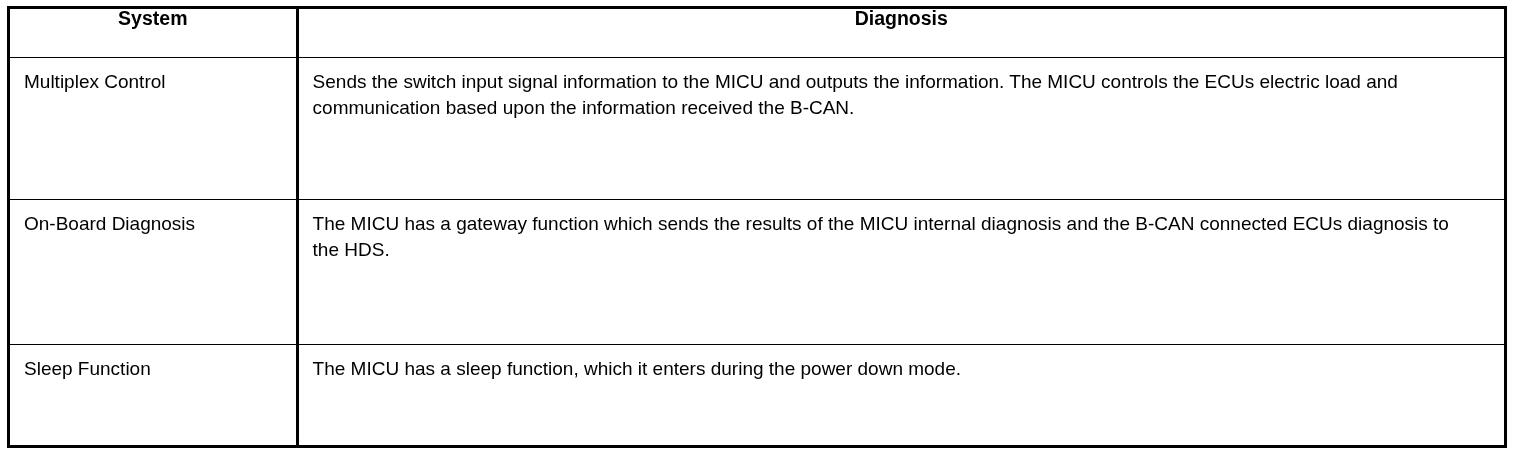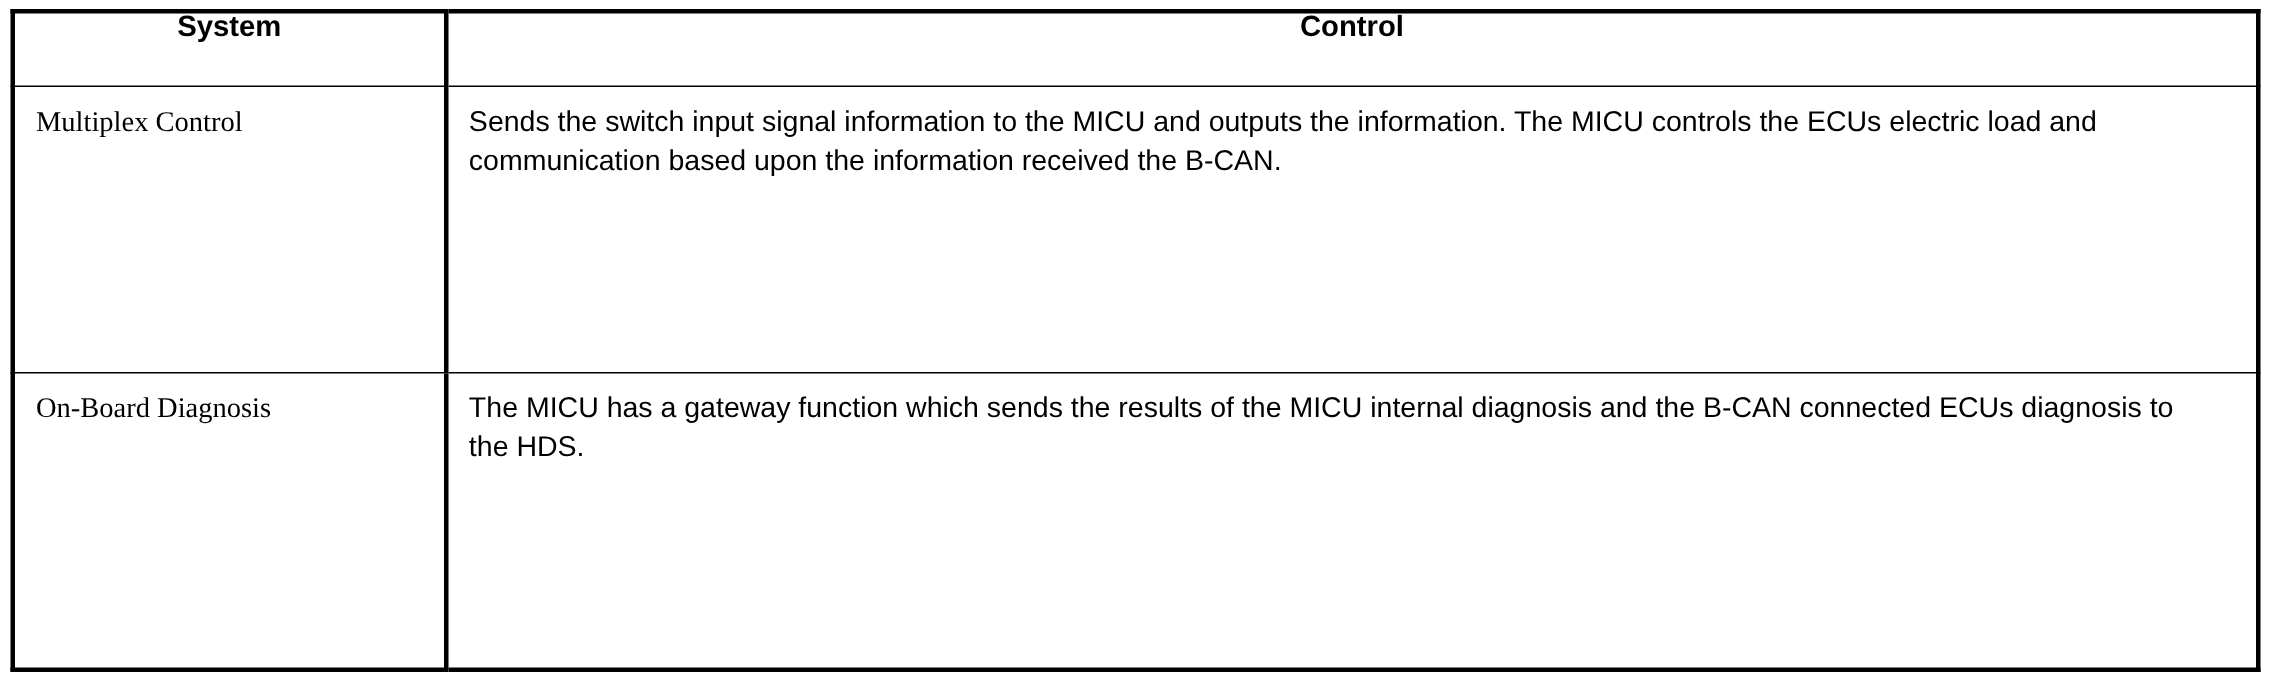--- a/index.html
+++ b/index.html
@@ -57,21 +57,21 @@
   thead th .hd-label { display: block; line-height: 1; }
 
   tbody td {
     font-size: 19px;
     line-height: 26px;
   }
   tbody td .cell-text {
     display: block;
     padding: 11px 0 0 0;
   }
-  tbody td.c-system .cell-text { padding-left: 14px; padding-right: 5px; font-family: Liberation Serif, serif; }
+  tbody td.c-system .cell-text { padding-left: 14px; padding-right: 5px; }
   tbody td.c-function .cell-text { padding-left: 14px; padding-right: 26px; }
 
   tr.r-multiplex td { height: 82px; }
   tr.r-onboard   td { height: 84px; margin-left: 34px; }
   tr.r-self      td { height: 84px; }
   tr.r-interior  td { height: 84px; }
   tr.r-sleep     td { height: 58px; }
 </style>
 </head>
 <body>
@@ -81,36 +81,44 @@
     <colgroup>
       <col class="col-system">
       <col class="col-function">
     </colgroup>
     <thead>
       <tr>
         <th class="c-system">
           <span class="hd-label">System</span>
         </th>
         <th class="c-function">
-          <span class="hd-label">Control</span>
+          <span class="hd-label">Diagnosis</span>
         </th>
       </tr>
     </thead>
     <tbody>
       <tr class="r-multiplex">
         <td class="c-system">
           <span class="cell-text">Multiplex Control</span>
         </td>
         <td class="c-function">
           <span class="cell-text">Sends the switch input signal information to the MICU and outputs the information. The MICU controls the ECUs electric load and communication based upon the information received the B-CAN.</span>
         </td>
       </tr>
       <tr class="r-onboard">
         <td class="c-system">
           <span class="cell-text">On-Board Diagnosis</span>
         </td>
         <td class="c-function">
           <span class="cell-text">The MICU has a gateway function which sends the results of the MICU internal diagnosis and the B-CAN connected ECUs diagnosis to the HDS.</span>
         </td>
       </tr>
+      <tr class="r-sleep">
+        <td class="c-system">
+          <span class="cell-text">Sleep Function</span>
+        </td>
+        <td class="c-function">
+          <span class="cell-text">The MICU has a sleep function, which it enters during the power down mode.</span>
+        </td>
+      </tr>
     </tbody>
   </table>
 </div>
 
 </body></html>

